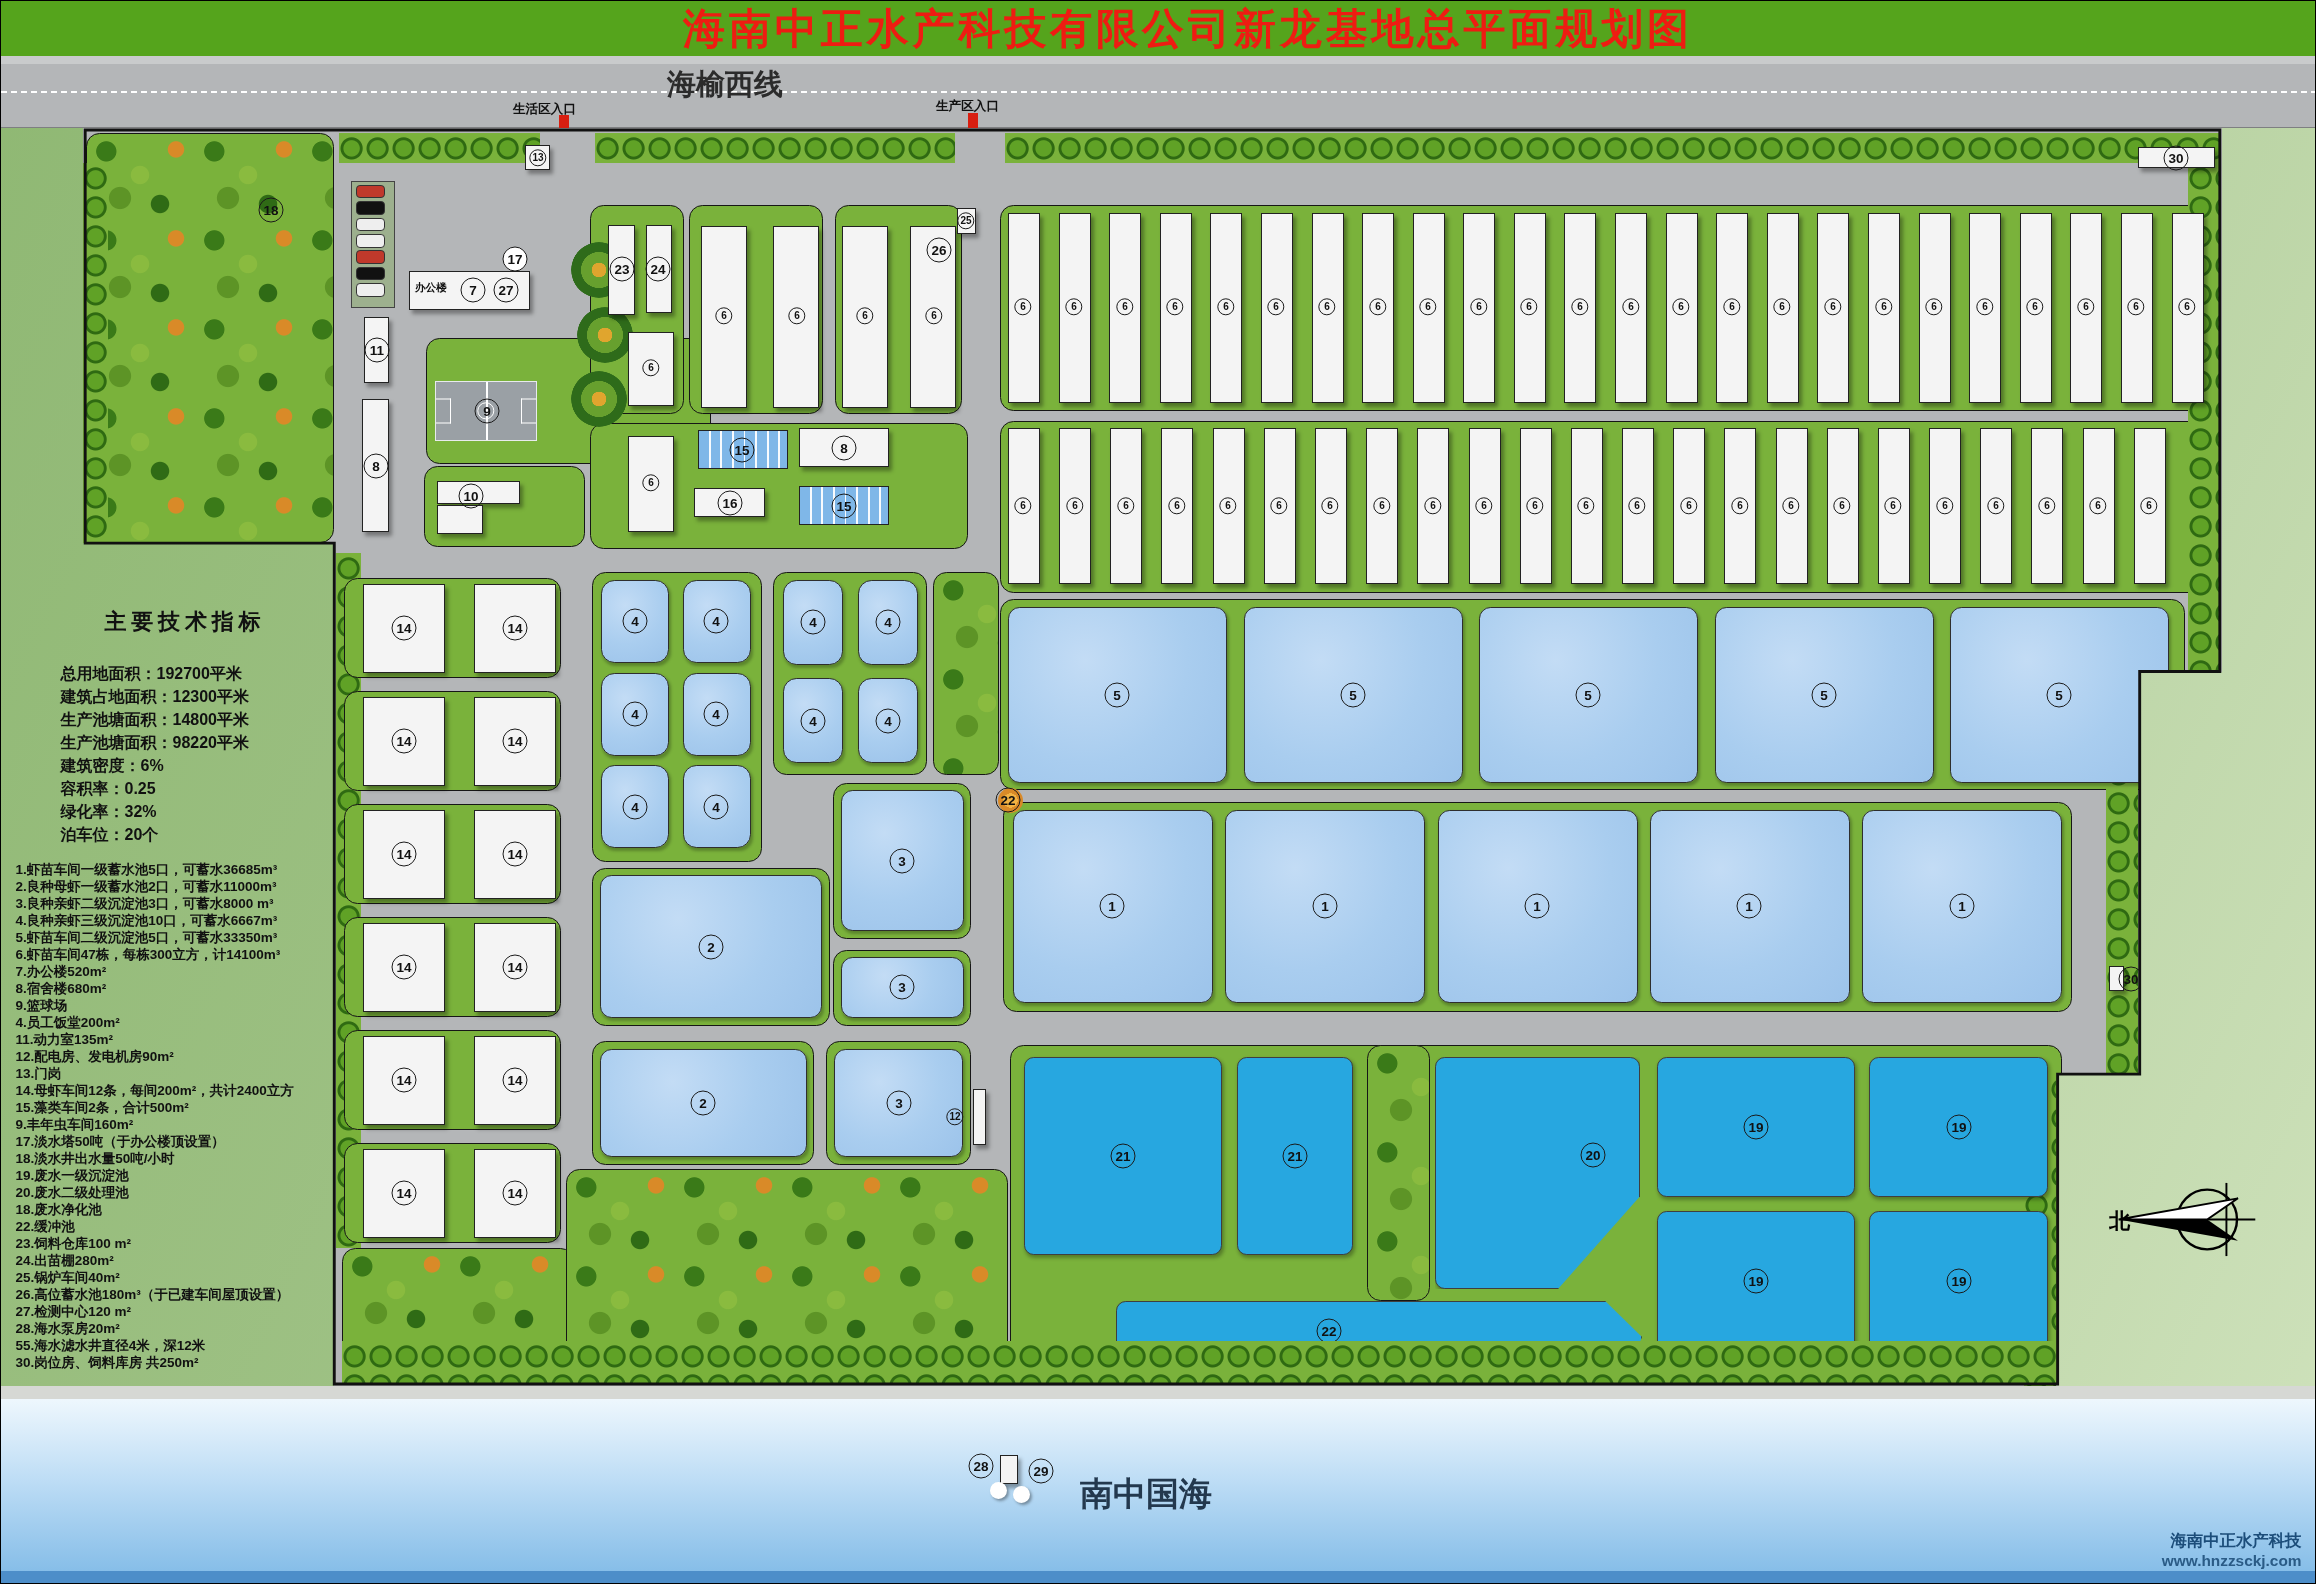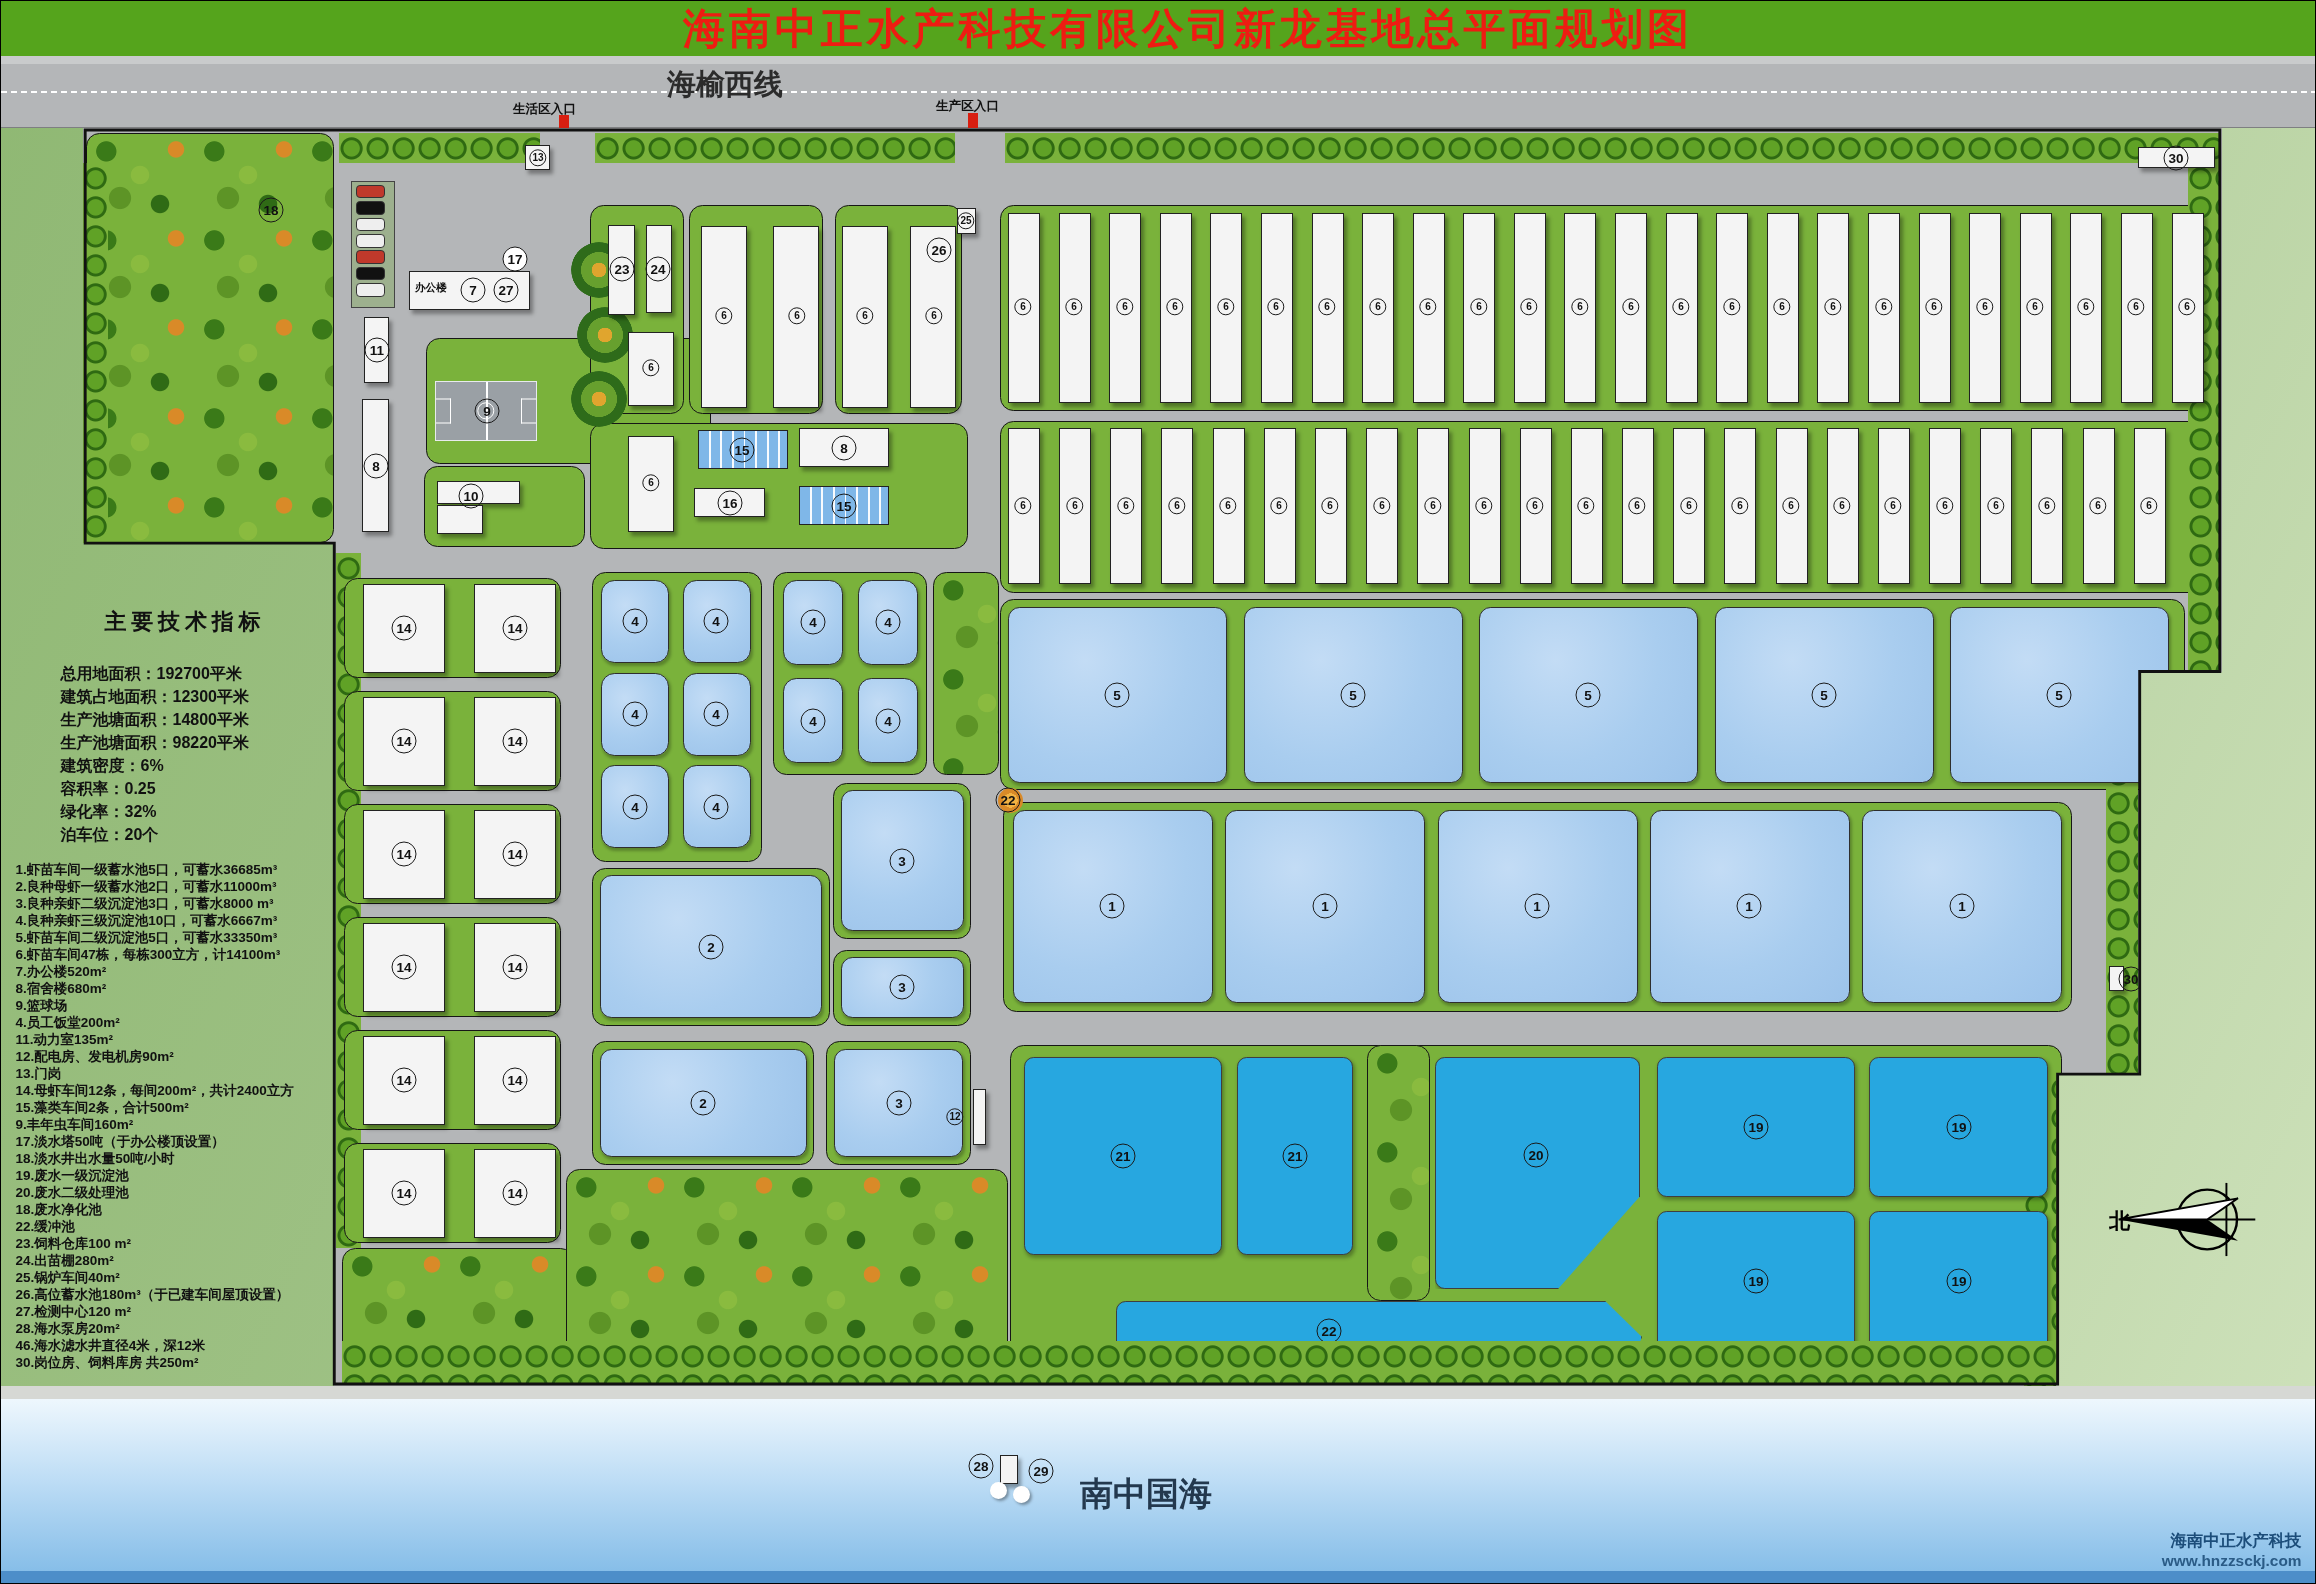--- a/index.html
+++ b/index.html
@@ -362,21 +362,21 @@
       <div class="lb" style="left: 620px; top: 975px;">2</div>
       <div class="pondL" style="left: 751px; top: 921px; width: 129px; height: 108px;"></div>
       <div class="lb" style="left: 816px; top: 975px;">3</div>
       <div class="bld" style="left: 890px; top: 961px; width: 12.6px; height: 56px;"></div>
       <div class="lb lb2" style="left: 872px; top: 989px;">12</div>
       <div class="pondD" style="left: 941px; top: 929px; width: 198px; height: 198px;"></div>
       <div class="lb" style="left: 1040px; top: 1028px;">21</div>
       <div class="pondD" style="left: 1154px; top: 929px; width: 116px; height: 198px;"></div>
       <div class="lb" style="left: 1212px; top: 1028px;">21</div>
       <div class="pondD" style="left: 1352px; top: 929px; width: 205px; height: 232px; clip-path: polygon(0px 0px, 100% 0px, 100% 60%, 60% 100%, 0px 100%);"></div>
-      <div class="lb" style="left: 1453px; top: 1027px;">20</div>
+      <div class="lb" style="left: 1510px; top: 1027px;">20</div>
       <div class="pondD" style="left: 1574px; top: 929px; width: 198px; height: 140px;"></div>
       <div class="lb" style="left: 1673px; top: 999px;">19</div>
       <div class="pondD" style="left: 1786px; top: 929px; width: 179px; height: 140px;"></div>
       <div class="lb" style="left: 1876px; top: 999px;">19</div>
       <div class="pondD" style="left: 1574px; top: 1083px; width: 198px; height: 140px;"></div>
       <div class="lb" style="left: 1673px; top: 1153px;">19</div>
       <div class="pondD" style="left: 1786px; top: 1083px; width: 179px; height: 140px;"></div>
       <div class="lb" style="left: 1876px; top: 1153px;">19</div>
       <div class="pondD" style="left: 1033px; top: 1173px; width: 526px; height: 60px; clip-path: polygon(0px 0px, 93% 0px, 100% 60%, 98% 100%, 0px 100%);"></div>
       <div class="lb" style="left: 1246px; top: 1203px;">22</div>
@@ -426,21 +426,21 @@
         <div>19.废水一级沉淀池</div>
         <div>20.废水二级处理池</div>
         <div>18.废水净化池</div>
         <div>22.缓冲池</div>
         <div>23.饲料仓库100 m²</div>
         <div>24.出苗棚280m²</div>
         <div>25.锅炉车间40m²</div>
         <div>26.高位蓄水池180m³（于已建车间屋顶设置）</div>
         <div>27.检测中心120 m²</div>
         <div>28.海水泵房20m²</div>
-        <div>46.海水滤水井直径4米，深12米</div>
+        <div>55.海水滤水井直径4米，深12米</div>
         <div>30.岗位房、饲料库房 共250m²</div>
       </div>
   </div>
 
   <div id="beach"></div>
   <div id="sea"></div>
   <div id="seabar"></div>
   <div id="seaname">南中国海</div>
 
   <div class="lb" style="left:980px;top:1465px;">28</div>

